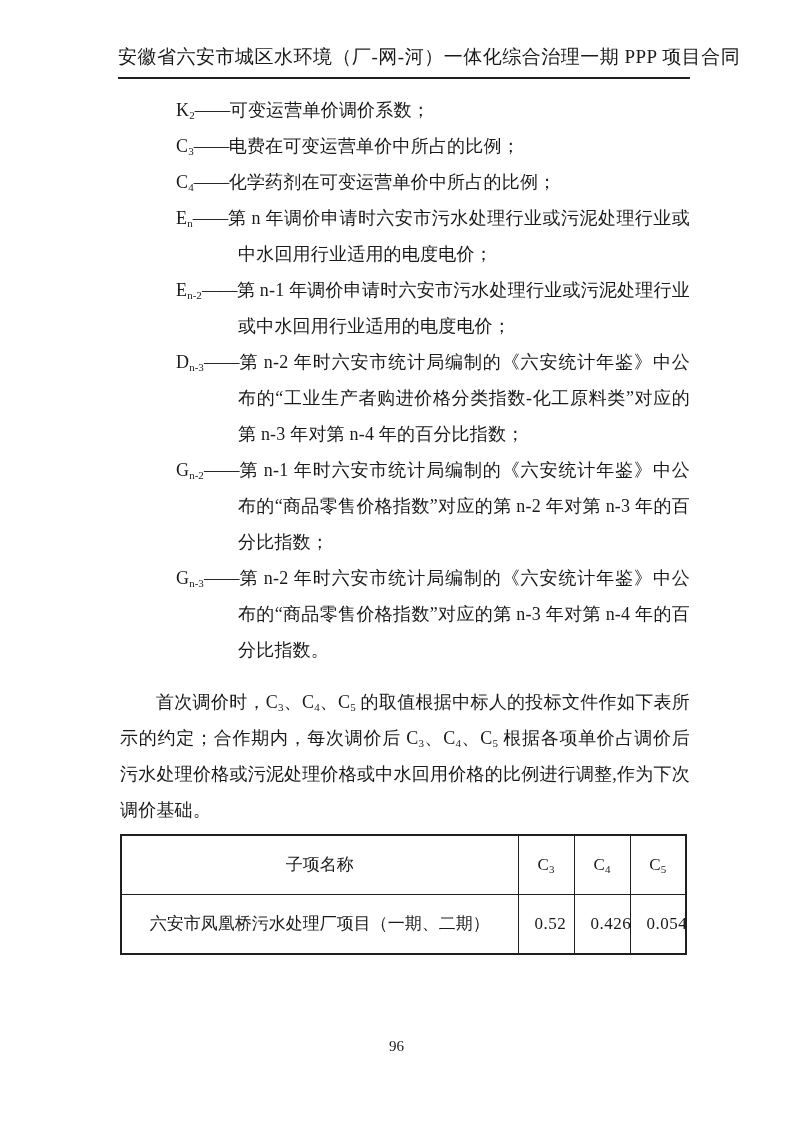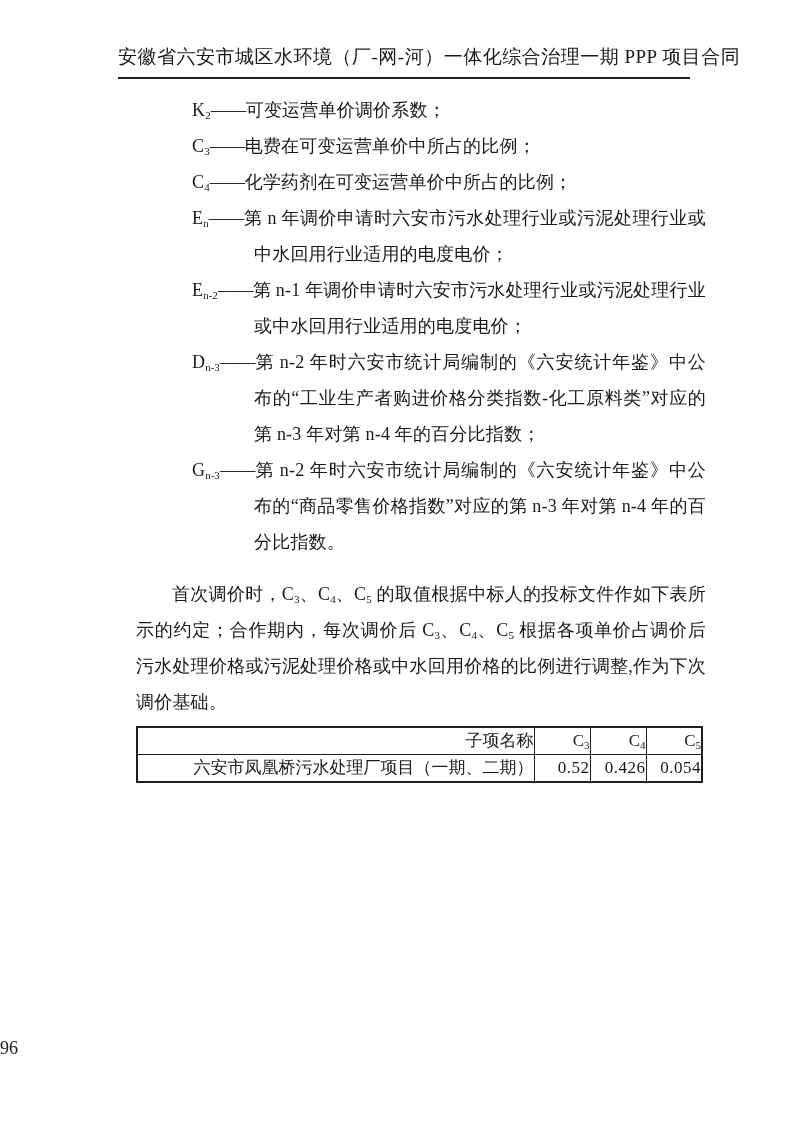--- a/index.html
+++ b/index.html
@@ -16,21 +16,21 @@
     left:118px;top:44px;width:572px;
     text-align:center;
     font-size:19px;
     letter-spacing:0.5px;
     padding-bottom:7px;
     border-bottom:2px solid #1f1f1f;
     white-space:nowrap;
   }
   .content{
     position:absolute;
-    left:136px;top:92px;width:570px;
+    left:120px;top:92px;width:570px;
     font-size:18px;
     line-height:36px;
     letter-spacing:0.2px;
     text-align:justify;
   }
   .def{
     margin:0 0 0 118px;
     text-indent:-62px;
   }
   .def .dash, .para .dash{letter-spacing:-0.5px;}
@@ -53,51 +53,53 @@
     font-size:17px;
     letter-spacing:0;
   }
   .tbl col.c0{width:397px;}
   .tbl col.c1{width:56px;}
   .tbl col.c2{width:56px;}
   .tbl col.c3{width:56px;}
   .tbl th,.tbl td{
     border:1px solid #1f1f1f;
     font-weight:normal;
-    text-align:right;
-    padding:0;
+    text-align:center;
+    padding:16px;
     height:26px;
     line-height:26px;
     font-size:17px;
     overflow:hidden;
     white-space:nowrap;
   }
   .tbl td.val{letter-spacing:0.5px;}
   .page-number{
     position:absolute;
     top:1038px;left:0;width:100%;
-    font-size:18px;
+    text-align:center;
+    font-size:15px;
   }
 </style>
 </head>
 <body>
 
 <div class="page">
   <div class="page-header">
     <span>安徽省六安市城区水环境（厂-网-河）一体化综合治理一期 PPP 项目合同</span>
   </div>
 
   <div class="content">
     <div id="definitions">
         <p class="def"><span class="term">K</span><sub>2</sub><span class="dash">——</span><span>可变运营单价调价系数；</span></p>
         <p class="def"><span class="term">C</span><sub>3</sub><span class="dash">——</span><span>电费在可变运营单价中所占的比例；</span></p>
         <p class="def"><span class="term">C</span><sub>4</sub><span class="dash">——</span><span>化学药剂在可变运营单价中所占的比例；</span></p>
         <p class="def"><span class="term">E</span><sub>n</sub><span class="dash">——</span><span>第 n 年调价申请时六安市污水处理行业或污泥处理行业或中水回用行业适用的电度电价；</span></p>
         <p class="def"><span class="term">E</span><sub>n-2</sub><span class="dash">——</span><span>第 n-1 年调价申请时六安市污水处理行业或污泥处理行业或中水回用行业适用的电度电价；</span></p>
         <p class="def"><span class="term">D</span><sub>n-3</sub><span class="dash">——</span><span>第 n-2 年时六安市统计局编制的《六安统计年鉴》中公布的“工业生产者购进价格分类指数-化工原料类”对应的第 n-3 年对第 n-4 年的百分比指数；</span></p>
+        <p class="def"><span class="term">G</span><sub>n-2</sub><span class="dash">——</span><span>第 n-1 年时六安市统计局编制的《六安统计年鉴》中公布的“商品零售价格指数”对应的第 n-2 年对第 n-3 年的百分比指数；</span></p>
         <p class="def"><span class="term">G</span><sub>n-3</sub><span class="dash">——</span><span>第 n-2 年时六安市统计局编制的《六安统计年鉴》中公布的“商品零售价格指数”对应的第 n-3 年对第 n-4 年的百分比指数。</span></p>
       </div>
     <p id="para" class="para"><span>首次调价时，C</span><sub>3</sub><span>、C</span><sub>4</sub><span>、C</span><sub>5</sub><span> 的取值根据中标人的投标文件作如下表所示的约定；合作期内，每次调价后 C</span><sub>3</sub><span>、C</span><sub>4</sub><span>、C</span><sub>5</sub><span> 根据各项单价占调价后污水处理价格或污泥处理价格或中水回用价格的比例进行调整,作为下次调价基础。</span></p>
     <table id="tbl" class="tbl">
       <colgroup>
         <col class="c0">
           <col class="c1">
           <col class="c2">
           <col class="c3">
       </colgroup>

